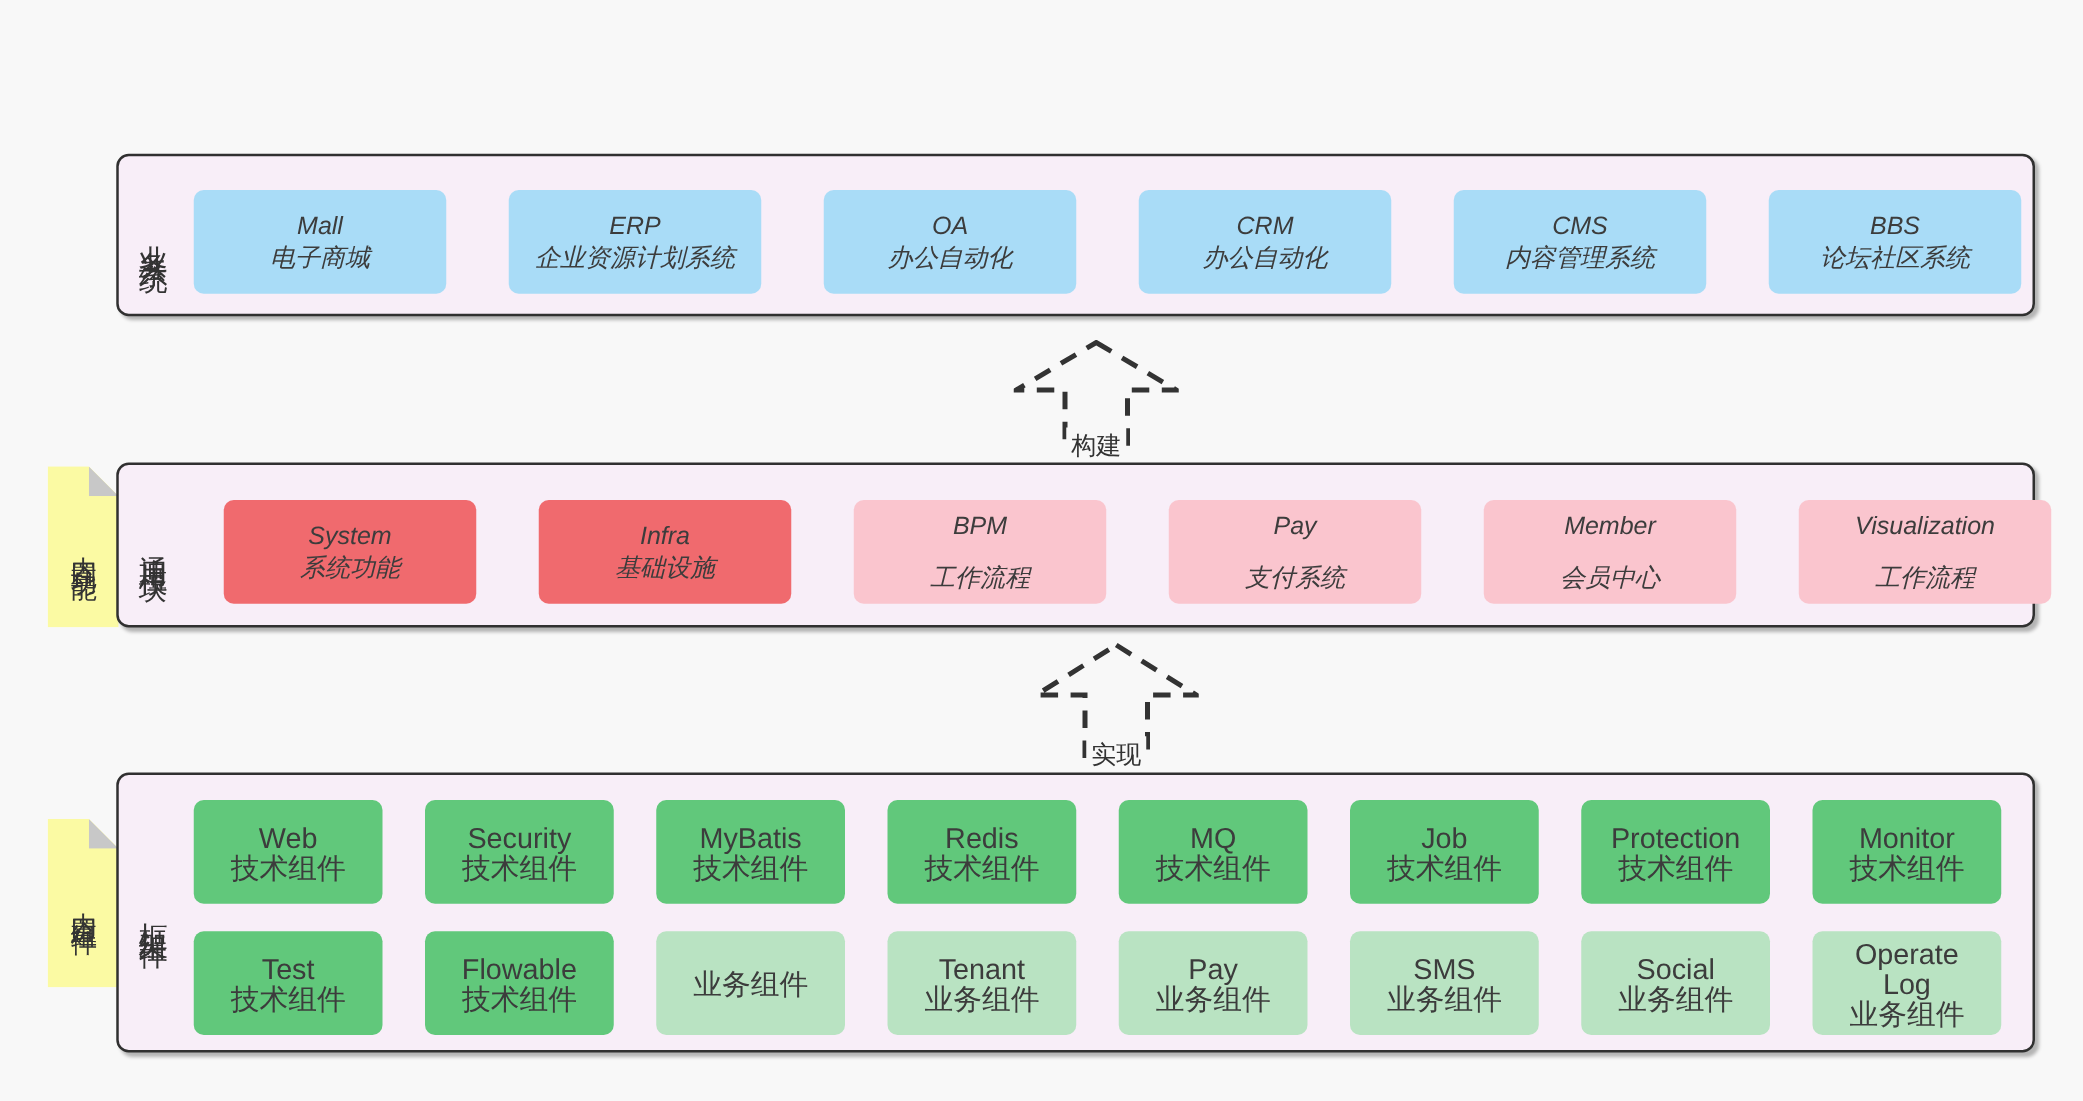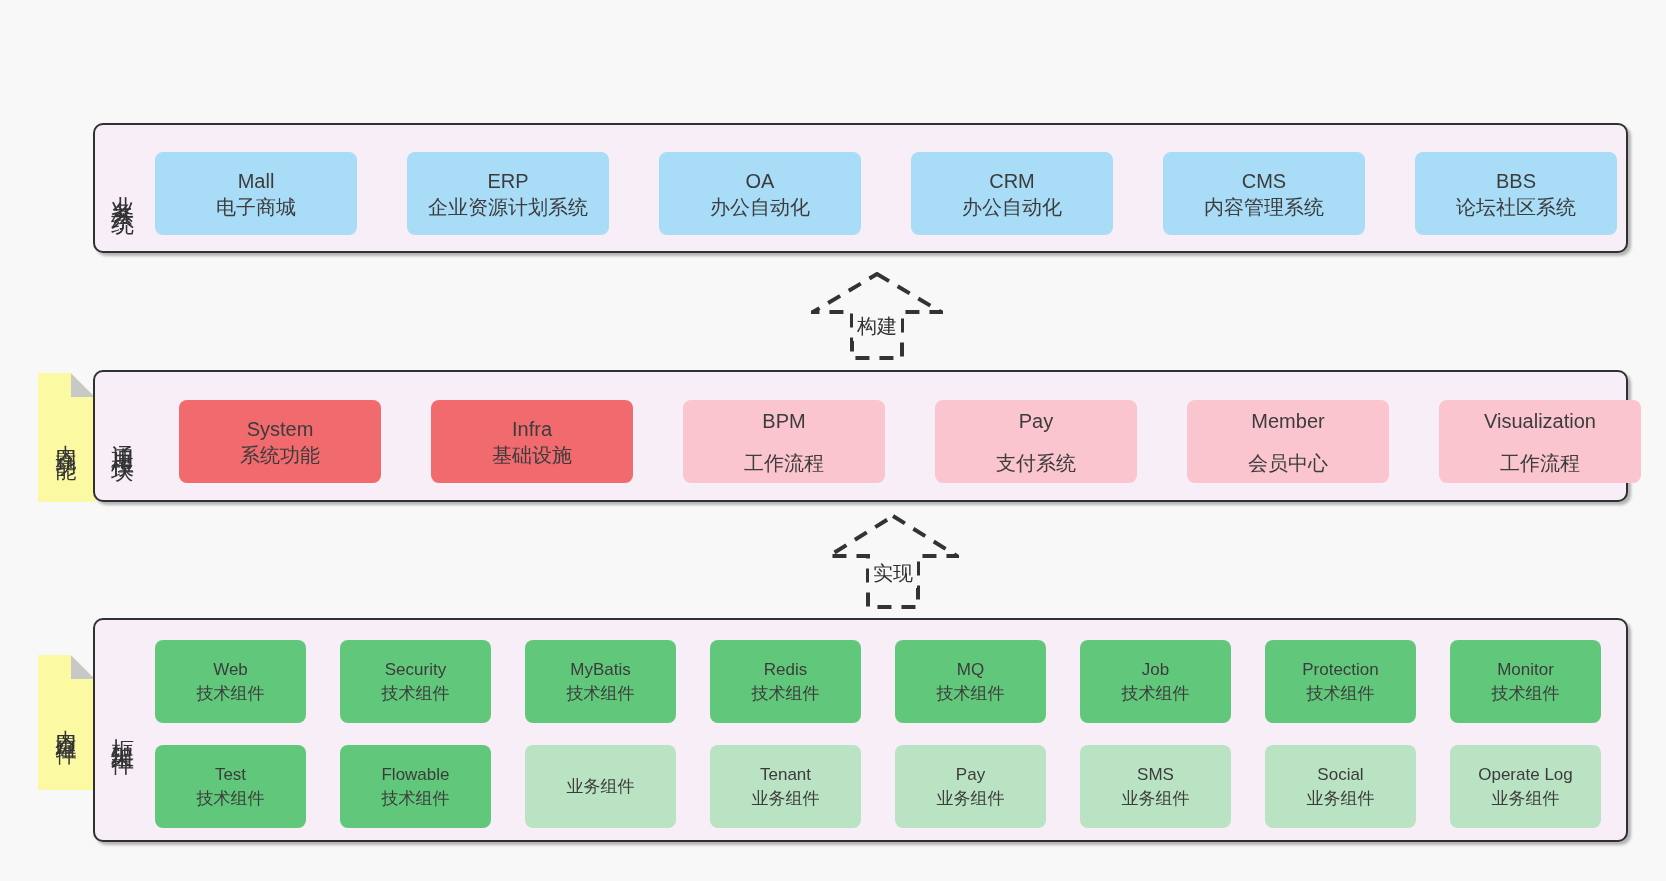--- a/index.html
+++ b/index.html
@@ -17,39 +17,39 @@
   .band-business   { top:123px; height:130px; }
   .band-modules    { top:370px; height:132px; }
   .band-components { top:618px; height:224px; }
 
   .band-label {
     position:absolute; left:13px; top:50%; transform:translateY(-50%);
     writing-mode:vertical-rl; text-orientation:upright;
     font-size:23px; letter-spacing:5px; color:#333; white-space:nowrap;
   }
 
-  .box-row { position:absolute; left:60px; display:flex; gap:50px; }
+  .box-row { position:absolute; left:60px; display:flex; gap:50px;font-style:italic; }
   .row-top { top:27px; }
   .row-mid { top:28px;margin-left:24px; }
   .box {
     width:202px; height:83px; border-radius:8px;
     display:flex; flex-direction:column; align-items:center; justify-content:center;
     text-align:center; font-size:20px; line-height:26px; color:#3c3c3c;
   }
   .blue  { background:#a9dcf7; }
   .red   { background:#f06a6e; }
   .pink  { background:#fac5ce;gap:16px; }
 
   .comp-row { position:absolute; left:60px; display:flex; gap:34px; }
   .comp-row-1 { top:20px; }
   .comp-row-2 { top:125px; }
   .box-sm {
     width:151px; height:83px; border-radius:8px; padding:0 12px;
     display:flex; flex-direction:column; align-items:center; justify-content:center;
-    text-align:center; font-size:17px; line-height:24px; color:#3c3c3c;
+    text-align:center; font-size:23px; line-height:24px; color:#3c3c3c;
   }
   .green-dark  { background:#61c87b; }
   .green-light { background:#b9e3c2; }
 
   
   .sticky-tab {
     position:absolute; width:57px; background:#fbfaa3; z-index:1;
     clip-path:polygon(0 0, calc(100% - 24px) 0, 100% 24px, 100% 100%, 0 100%);
   }
   .tab-modules    { left:38px; top:373px; height:129px; }
@@ -62,21 +62,21 @@
     position:absolute; left:14px; top:50%; transform:translateY(-50%);
     writing-mode:vertical-rl; text-orientation:upright;
     font-size:21px; letter-spacing:5px; color:#333; white-space:nowrap;
   }
 
   
   .arrow { position:absolute; z-index:0; }
   .arrow svg { display:block; }
   .arrow-label {
     position:absolute; left:50%; transform:translateX(-50%);
-    background:#f8f8f8; padding:1px 4px; font-size:20px; color:#333; white-space:nowrap;
+    background:#f8f8f8; padding:1px 4px; font-size:20px; color:#333; white-space:nowrap;margin-top:30px;
   }
   .arrow-1 { left:811px; top:272px; width:132px; height:88px; }
   .arrow-1 .arrow-label { top:40px; }
   .arrow-2 { left:827px; top:514px; width:132px; height:95px; }
   .arrow-2 .arrow-label { top:45px; }
 </style>
 </head>
 <body>
 
 <div class="canvas">

